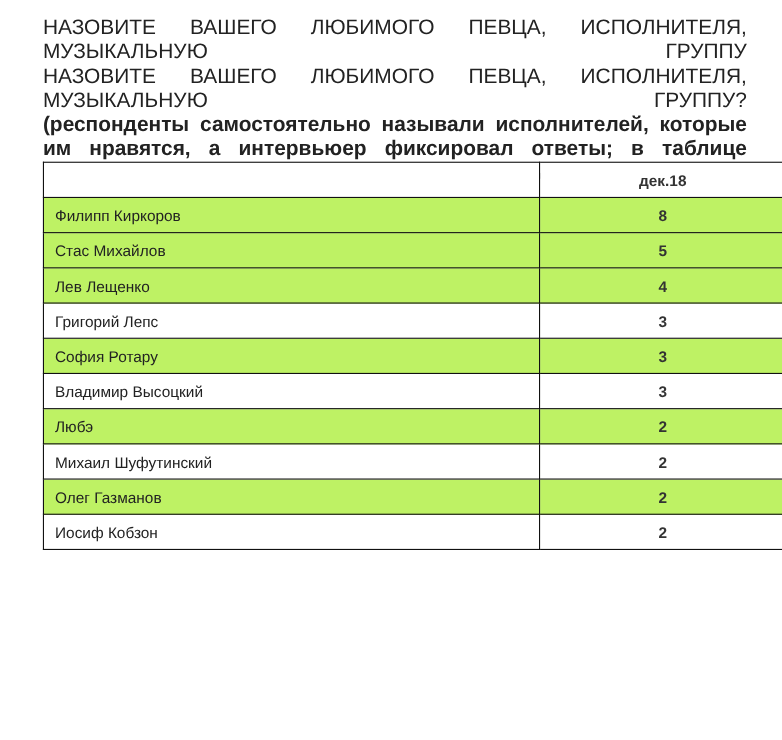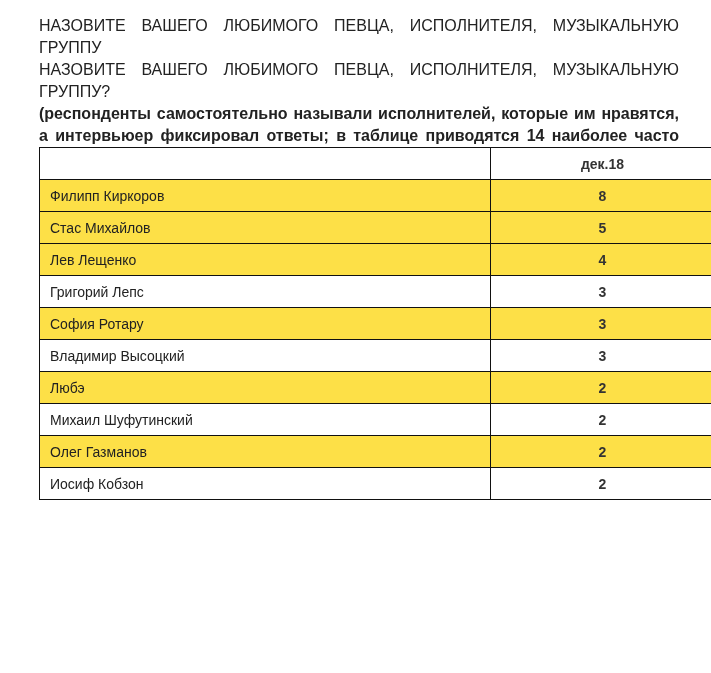--- a/index.html
+++ b/index.html
@@ -1,29 +1,29 @@
 <!DOCTYPE html>
 <html><head>
 <meta charset="utf-8">
 <style>
   html, body { margin: 0; padding: 0; background: #ffffff; }
   body { width: 711px; height: 673px; position: relative; overflow: hidden;
          font-family: "Liberation Sans", sans-serif; color: #222222; }
   .question { position: absolute; left: 39px; top: 15px; width: 640px;
-              font-size: 16px; line-height: 22px; text-align: justify; }
+              font-size: 19px; line-height: 22px; text-align: justify; }
   .question .line { display: block; text-align: justify; text-align-last: justify; }
   .question .note { font-weight: bold; text-align: justify; }
   table.results { position: absolute; left: 39px; top: 147px; width: 676px;
                   border-collapse: collapse; font-size: 14px; }
   table.results td, table.results th { border: 1px solid #111111; height: 32px;
                   padding: 0 10px; box-sizing: border-box; }
   table.results th { font-weight: bold; text-align: center; background: #ffffff; color: #333333; }
   table.results td.name { width: 451px; text-align: left; color: #222222; }
   table.results td.val { text-align: center; font-weight: bold; color: #333333; }
-  table.results tr.shade td { background: #fde047; }
+  table.results tr.shade td { background: #bef264; }
 </style>
 </head>
 <body>
 
 <div class="question">
   <span class="line">НАЗОВИТЕ ВАШЕГО ЛЮБИМОГО ПЕВЦА, ИСПОЛНИТЕЛЯ, МУЗЫКАЛЬНУЮ ГРУППУ</span>
   <span class="line">НАЗОВИТЕ ВАШЕГО ЛЮБИМОГО ПЕВЦА, ИСПОЛНИТЕЛЯ, МУЗЫКАЛЬНУЮ ГРУППУ?</span>
   <div class="note">(респонденты самостоятельно называли исполнителей, которые им нравятся, а интервьюер фиксировал ответы; в таблице приводятся 14 наиболее часто называемых имен, которые набрали ≥2,1% от выборки в целом)</div>
 </div>
 

